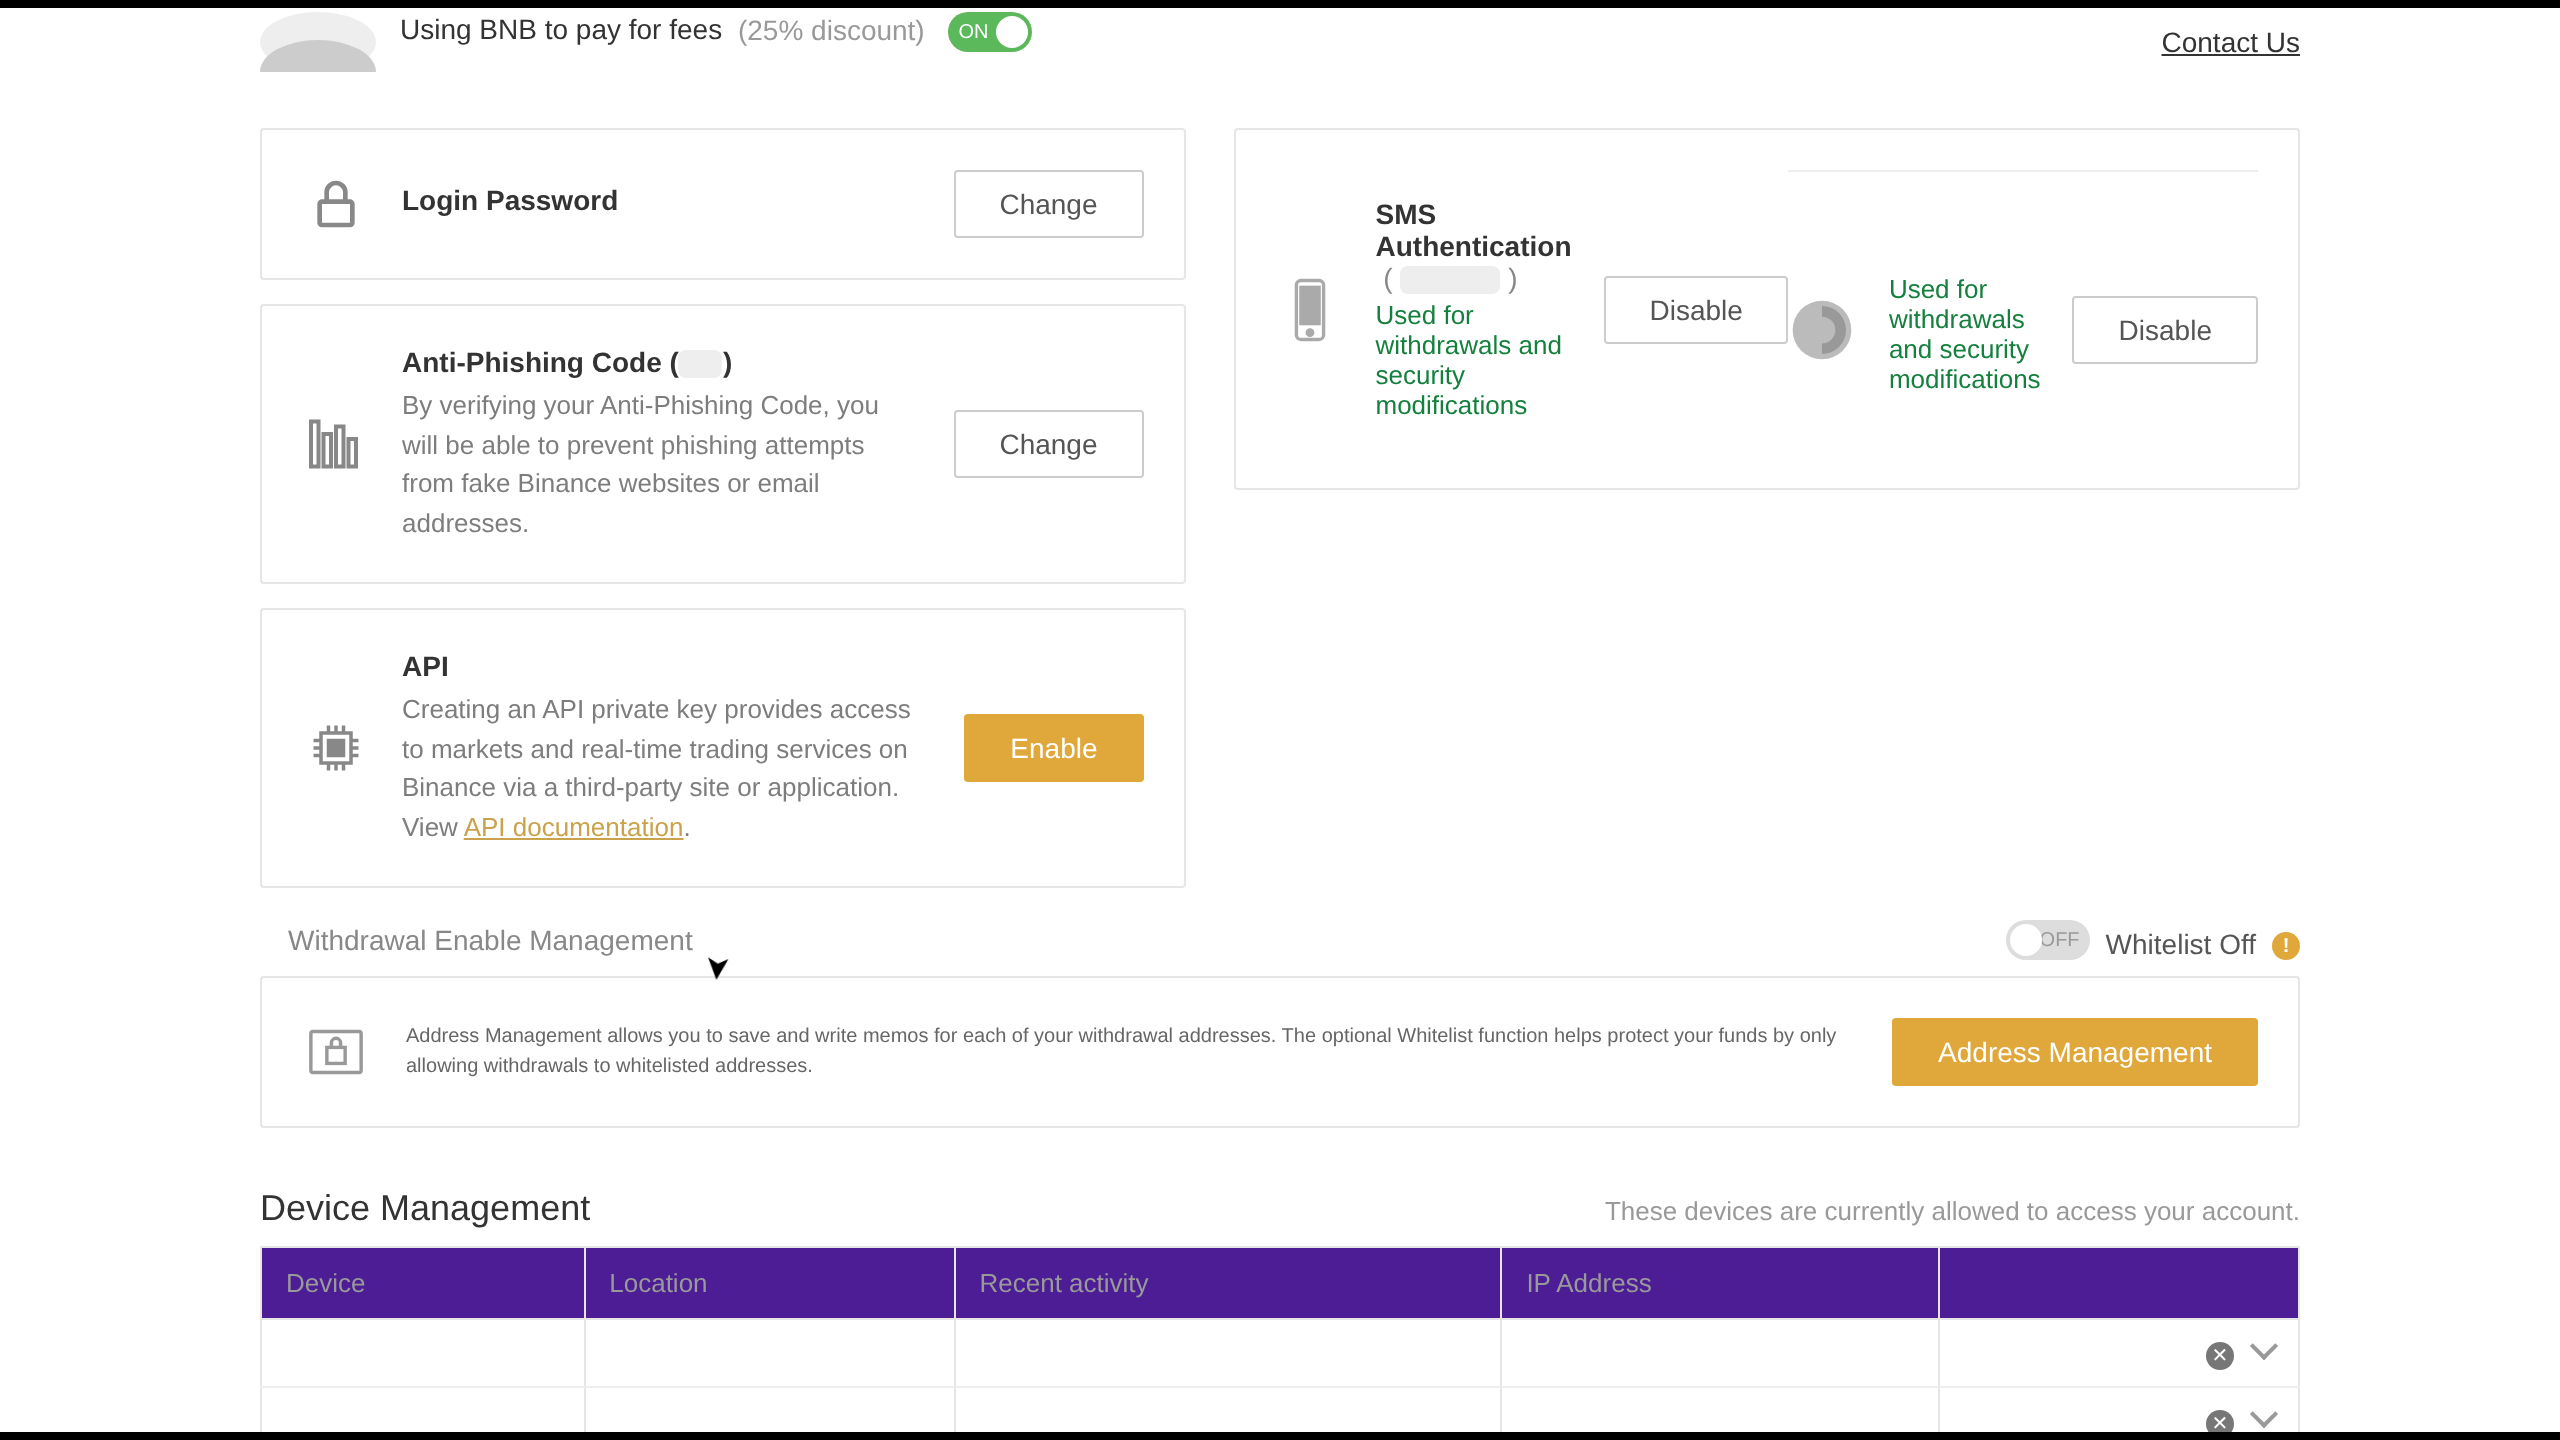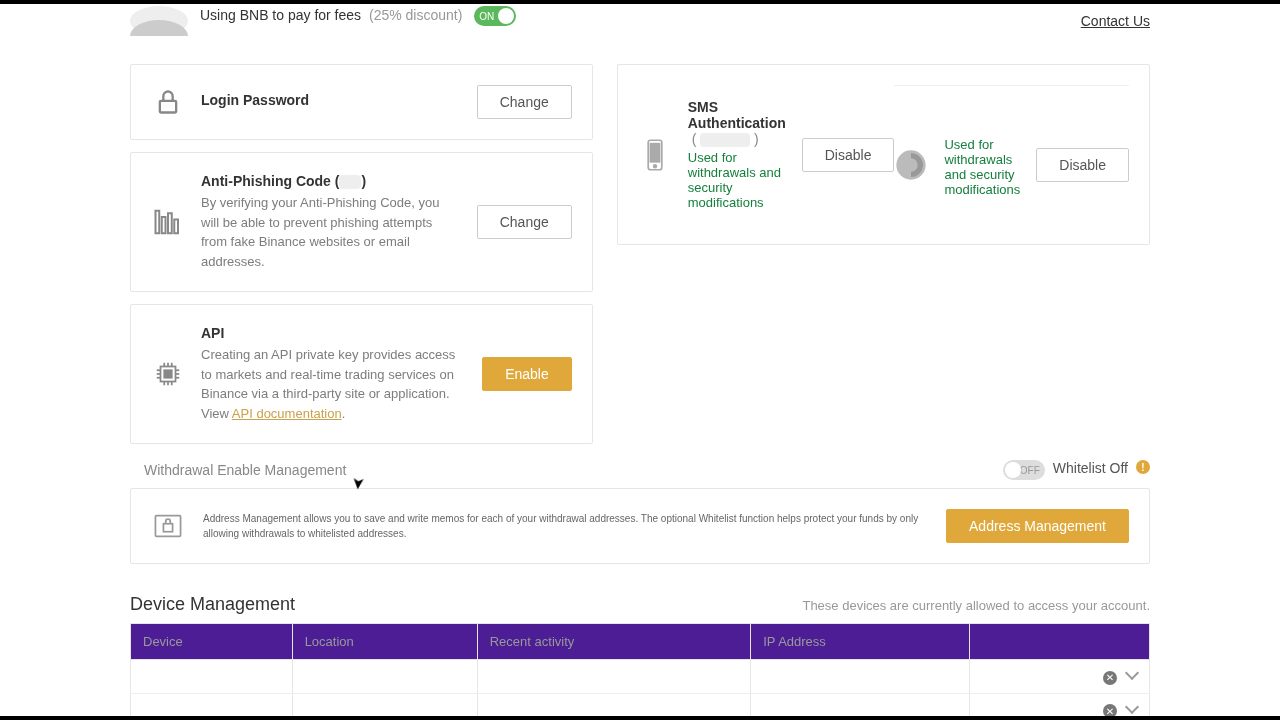--- a/index.html
+++ b/index.html
@@ -170,21 +170,21 @@
   .toggle-off .knob{
     position:absolute;
     left:2px;
     width:16px;height:16px;border-radius:50%;
     background:#fff;
   }
   .toggle-off .label{
     color:#999;font-size:10px;margin-left:auto;margin-right:5px;
   }
   .whitelist-wrap {
-    display:flex;align-items:flex-start;gap:8px;
+    display:flex;align-items:flex-end;gap:8px;
   }
   .info-icon {
     width:14px;height:14px;border-radius:50%;
     background:#e0a83a;color:#fff;font-size:10px;
     display:inline-flex;align-items:center;justify-content:center;
     font-weight:bold;
   }
   .wam-panel {
     border:1px solid #e6e6e6;
     border-radius:2px;

